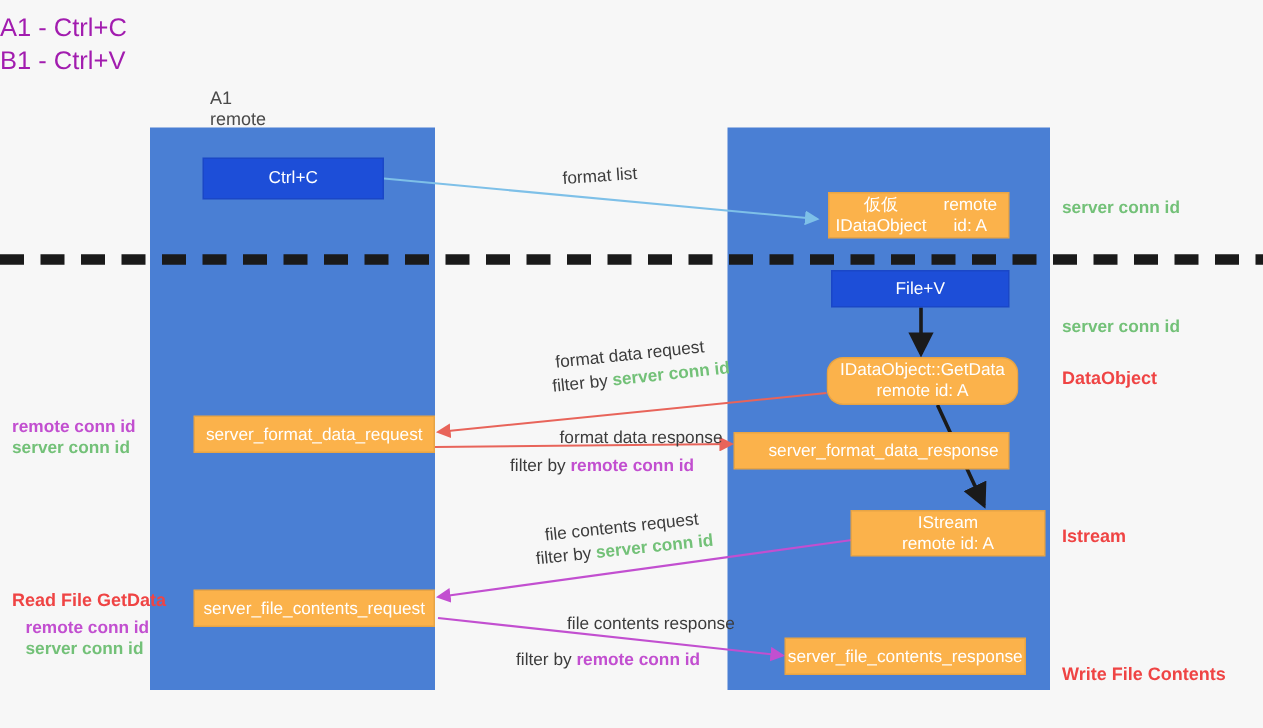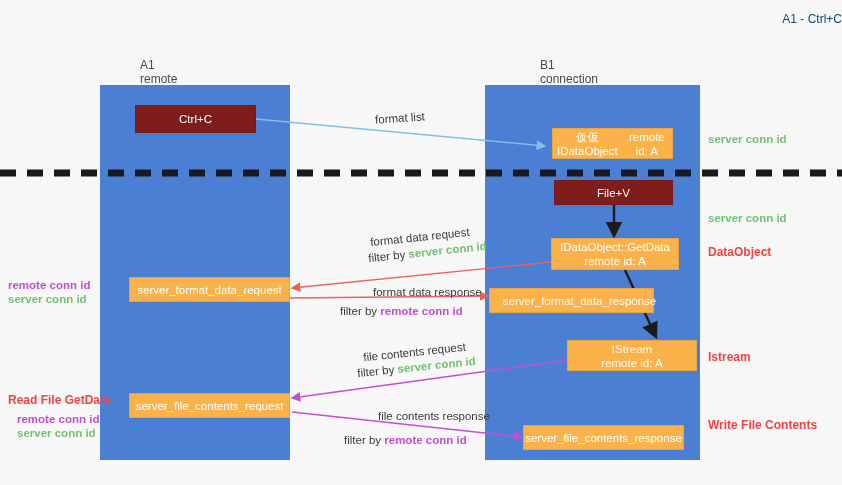--- a/index.html
+++ b/index.html
@@ -9,37 +9,37 @@
     font-family:"Liberation Sans", sans-serif;
     position:relative;
     overflow:hidden;
   }
   #stage{position:absolute;left:0;top:0;width:842px;height:485px;}
   .abs{position:absolute;}
   svg#wires{position:absolute;left:0;top:0;width:842px;height:485px;pointer-events:none;}
 
   .title{
     position:absolute;left:0;top:8px;width:842px;
-    text-align:right;color:#0c4a6e;font-size:12px;line-height:22px;
+    text-align:left;color:#a21caf;font-size:17px;line-height:22px;
   }
 
   .lane{
     position:absolute;background:#4a7fd4;
   }
   .lane-head{
     position:absolute;text-align:left;color:#4a4a4a;font-size:12px;line-height:14px;
   }
 
   .box{
     position:absolute;box-sizing:border-box;
     display:flex;align-items:center;justify-content:center;
     text-align:center;color:#ffffff;font-size:11.5px;line-height:14px;
     border:1px solid rgba(0,0,0,.08);
   }
-  .box.green{background:#7f1d1d;}
+  .box.green{background:#1d4ed8;}
   .box.orange{background:#fbb24b;}
 
   .lbl{position:absolute;font-size:11.5px;line-height:14px;color:#3c3c3c;white-space:nowrap;}
   .lbl.green{color:#73c178;font-weight:bold;}
   .lbl.dark{color:#ef4444;font-size:12px;font-weight:bold;}
   .filter-line{font-size:11.5px;color:#3c3c3c;white-space:nowrap;}
   .filter-line b{font-weight:bold;}
   .filter-line b.g{color:#73c178;}
   .filter-line b.m{color:#c24fd0;}
 
@@ -47,29 +47,26 @@
   .stack .g{color:#73c178;font-weight:bold;font-size:11.5px;line-height:14px;display:block;}
   .stack .m{color:#c24fd0;font-weight:bold;font-size:11.5px;line-height:14px;display:block;}
 </style>
 </head>
 <body>
 
 <div id="stage">
 
   <div class="title">
     <div>A1 - Ctrl+C</div>
+    <div>B1 - Ctrl+V</div>
   </div>
 
   <div class="lane-head" style="left:140px;top:58px;width:120px;">
     <div>A1</div>
     <div>remote</div>
-  </div>
-  <div class="lane-head" style="left:540px;top:58px;width:130px;">
-    <div>B1</div>
-    <div>connection</div>
   </div>
 
   <div class="lane" style="left:100px;top:85px;width:190px;height:375px;"></div>
   <div class="lane" style="left:485px;top:85px;width:215px;height:375px;"></div>
 
   <svg id="wires" viewBox="0 0 842 485">
     <defs>
       <marker id="ah-blue" markerWidth="7" markerHeight="7" refX="6" refY="3.5" orient="auto">
         <polygon points="0,0 7,3.5 0,7" fill="#7ec0e8"></polygon>
       </marker>
@@ -107,30 +104,30 @@
 
   <div class="box orange" style="left:552px;top:128px;width:121px;height:31px;flex-direction:row;">
     <span>仮仮IDataObject</span>
     <span>remote id: A</span>
   </div>
 
   <div class="box green" style="left:554px;top:180px;width:119px;height:25px;">
     <span>File+V</span>
   </div>
 
-  <div class="box orange" style="left:551px;top:238px;width:128px;height:32px;flex-direction:column;">
+  <div class="box orange" style="left:551px;top:238px;width:128px;height:32px;flex-direction:column;border-radius:11px;">
     <span>IDataObject::GetData</span>
     <span>remote id: A</span>
   </div>
 
   <div class="box orange" style="left:129px;top:277px;width:161px;height:25px;">
     <span>server_format_data_request</span>
   </div>
 
-  <div class="box orange" style="left:489px;top:288px;width:165px;height:25px;padding-left:16px;">
+  <div class="box orange" style="left:489px;top:288px;width:184px;height:25px;padding-left:16px;">
     <span>server_format_data_response</span>
   </div>
 
   <div class="box orange" style="left:567px;top:340px;width:130px;height:31px;flex-direction:column;">
     <span>IStream</span>
     <span>remote id: A</span>
   </div>
 
   <div class="box orange" style="left:523px;top:425px;width:161px;height:25px;">
     <span>server_file_contents_response</span>
@@ -151,21 +148,21 @@
   <div class="lbl" style="left:363px;top:345px;transform:rotate(-6deg);">file contents request</div>
   <div class="filter-line abs" style="left:357px;top:361px;transform:rotate(-6deg);"><span>filter by </span><b class="g">server conn id</b></div>
 
   <div class="lbl" style="left:358px;top:409px;margin-left:20px;">file contents response</div>
   <div class="filter-line abs" style="left:344px;top:434px;"><span>filter by </span><b class="m">remote conn id</b></div>
 
   <div class="lbl green" style="left:708px;top:132px;">server conn id</div>
   <div class="lbl green" style="left:708px;top:211px;">server conn id</div>
   <div class="lbl dark" style="left:708px;top:245px;">DataObject</div>
   <div class="lbl dark" style="left:708px;top:350px;">Istream</div>
-  <div class="lbl dark" style="left:708px;top:418px;">Write File Contents</div>
+  <div class="lbl dark" style="left:708px;top:442px;">Write File Contents</div>
 
   <div class="stack" style="left:8px;top:278px;">
     <span class="m">remote conn id</span>
     <span class="g">server conn id</span>
   </div>
 
   <div class="lbl dark" style="left:8px;top:393px;">Read File GetData</div>
   <div class="stack" style="left:17px;top:412px;">
     <span class="m">remote conn id</span>
     <span class="g">server conn id</span>

